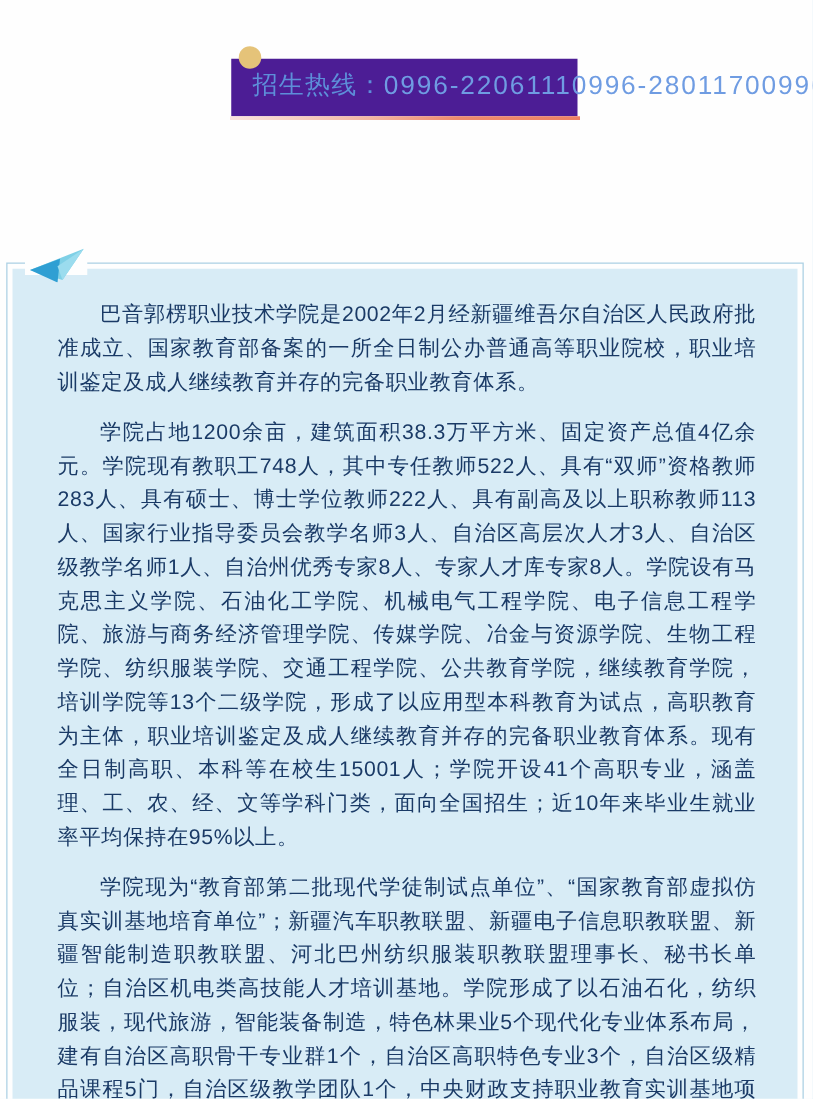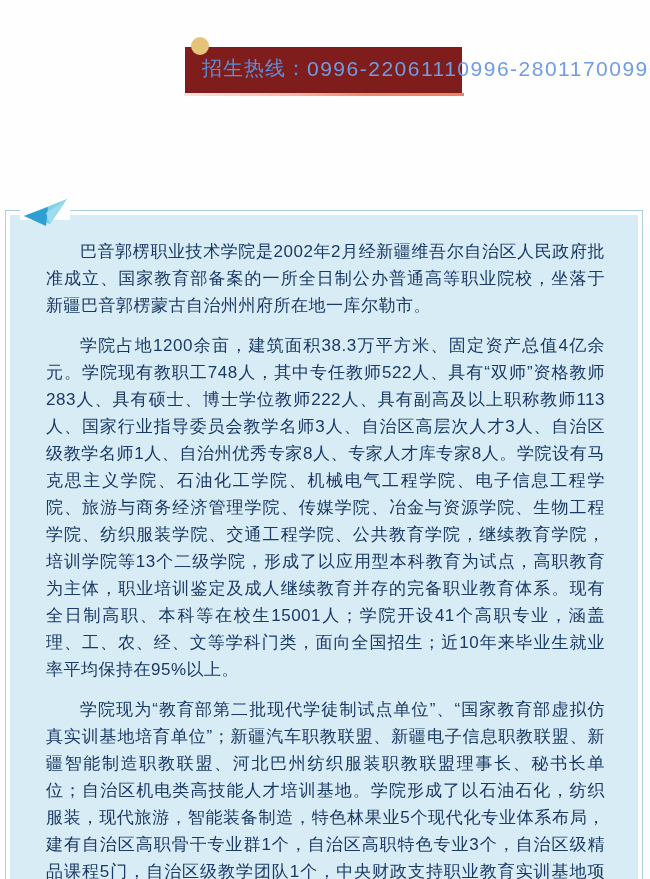--- a/index.html
+++ b/index.html
@@ -9,21 +9,21 @@
     overflow: hidden;
     font-family: "Liberation Sans", "DejaVu Sans", sans-serif;
   }
   .page { position: relative; width: 650px; height: 879px; }
 
   
   .hotline-card {
     position: absolute;
     left: 185px; top: 47px;
     width: 277px;
-    background: #7f1d1d;
+    background: #4c1d95;
     padding: 9px 0 12px 17px;
   }
   .gold-dot {
     position: absolute;
     left: 6px; top: -10px;
     width: 18px; height: 18px;
     border-radius: 50%;
     background: #e5c379;
   }
   .hotline-row { display: flex; align-items: flex-start; }
@@ -99,19 +99,19 @@
   </div>
 
   <div class="content-card">
     <svg class="paper-plane" viewBox="0 0 50 30" xmlns="http://www.w3.org/2000/svg">
       <rect x="0" y="6" width="50" height="18" fill="#fefefe"></rect>
       <polygon points="4,20 47,3 30,28" fill="#7fd0e6"></polygon>
       <polygon points="4,20 28,11 26,30" fill="#2f9fd3"></polygon>
       <polygon points="26,17 47,3 30,28" fill="#9bdcee"></polygon>
     </svg>
     <div class="content-fill">
-      <p class="para">巴音郭楞职业技术学院是2002年2月经新疆维吾尔自治区人民政府批准成立、国家教育部备案的一所全日制公办普通高等职业院校，坐落于新疆巴音郭楞蒙古自治州州府所在地一库尔勒市。</p>
+      <p class="para">巴音郭楞职业技术学院是2002年2月经新疆维吾尔自治区人民政府批准成立、国家教育部备案的一所全日制公办普通高等职业院校，职业培训鉴定及成人继续教育并存的完备职业教育体系。</p>
       <p class="para">学院占地1200余亩，建筑面积38.3万平方米、固定资产总值4亿余元。学院现有教职工748人，其中专任教师522人、具有“双师”资格教师283人、具有硕士、博士学位教师222人、具有副高及以上职称教师113人、国家行业指导委员会教学名师3人、自治区高层次人才3人、自治区级教学名师1人、自治州优秀专家8人、专家人才库专家8人。学院设有马克思主义学院、石油化工学院、机械电气工程学院、电子信息工程学院、旅游与商务经济管理学院、传媒学院、冶金与资源学院、生物工程学院、纺织服装学院、交通工程学院、公共教育学院，继续教育学院，培训学院等13个二级学院，形成了以应用型本科教育为试点，高职教育为主体，职业培训鉴定及成人继续教育并存的完备职业教育体系。现有全日制高职、本科等在校生15001人；学院开设41个高职专业，涵盖理、工、农、经、文等学科门类，面向全国招生；近10年来毕业生就业率平均保持在95%以上。</p>
       <p class="para">学院现为“教育部第二批现代学徒制试点单位”、“国家教育部虚拟仿真实训基地培育单位”；新疆汽车职教联盟、新疆电子信息职教联盟、新疆智能制造职教联盟、河北巴州纺织服装职教联盟理事长、秘书长单位；自治区机电类高技能人才培训基地。学院形成了以石油石化，纺织服装，现代旅游，智能装备制造，特色林果业5个现代化专业体系布局，建有自治区高职骨干专业群1个，自治区高职特色专业3个，自治区级精品课程5门，自治区级教学团队1个，中央财政支持职业教育实训基地项目4个，自治区产教融合实训基地1个，校内实训室166个，工位数5615个；学院积极推进“1+X”试点工作，与11家企业合作开展14个职业技能等级证书试点工作。</p>
     </div>
   </div>
 
 </div>
 
 </body></html>

